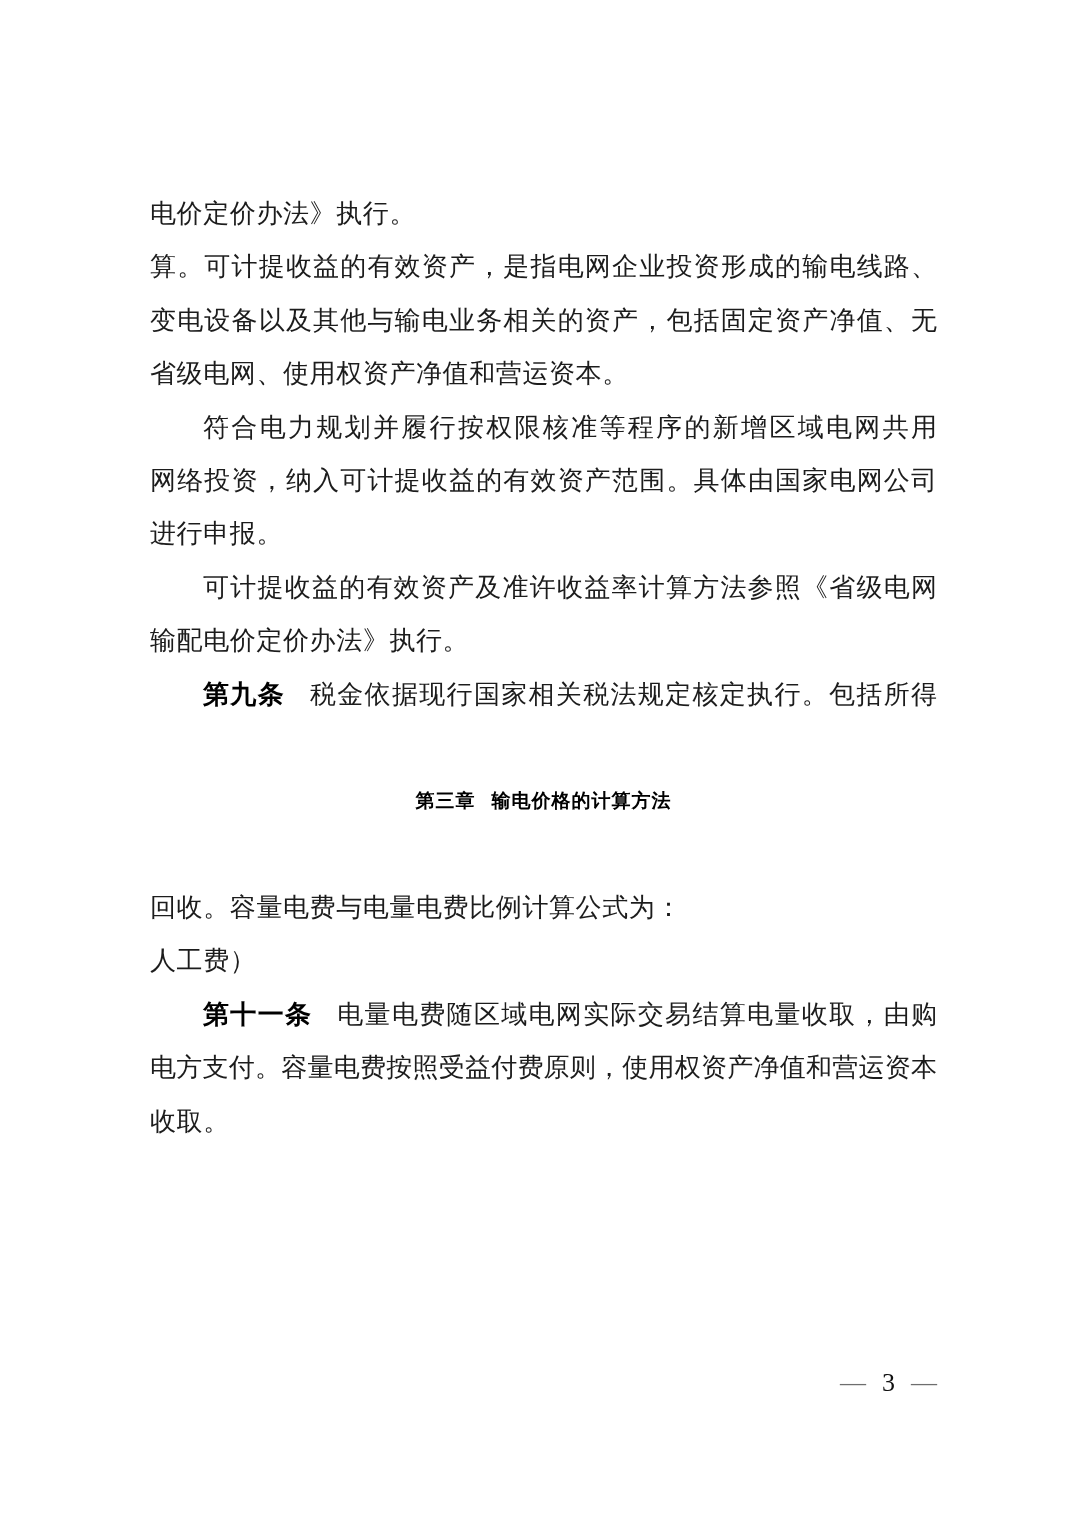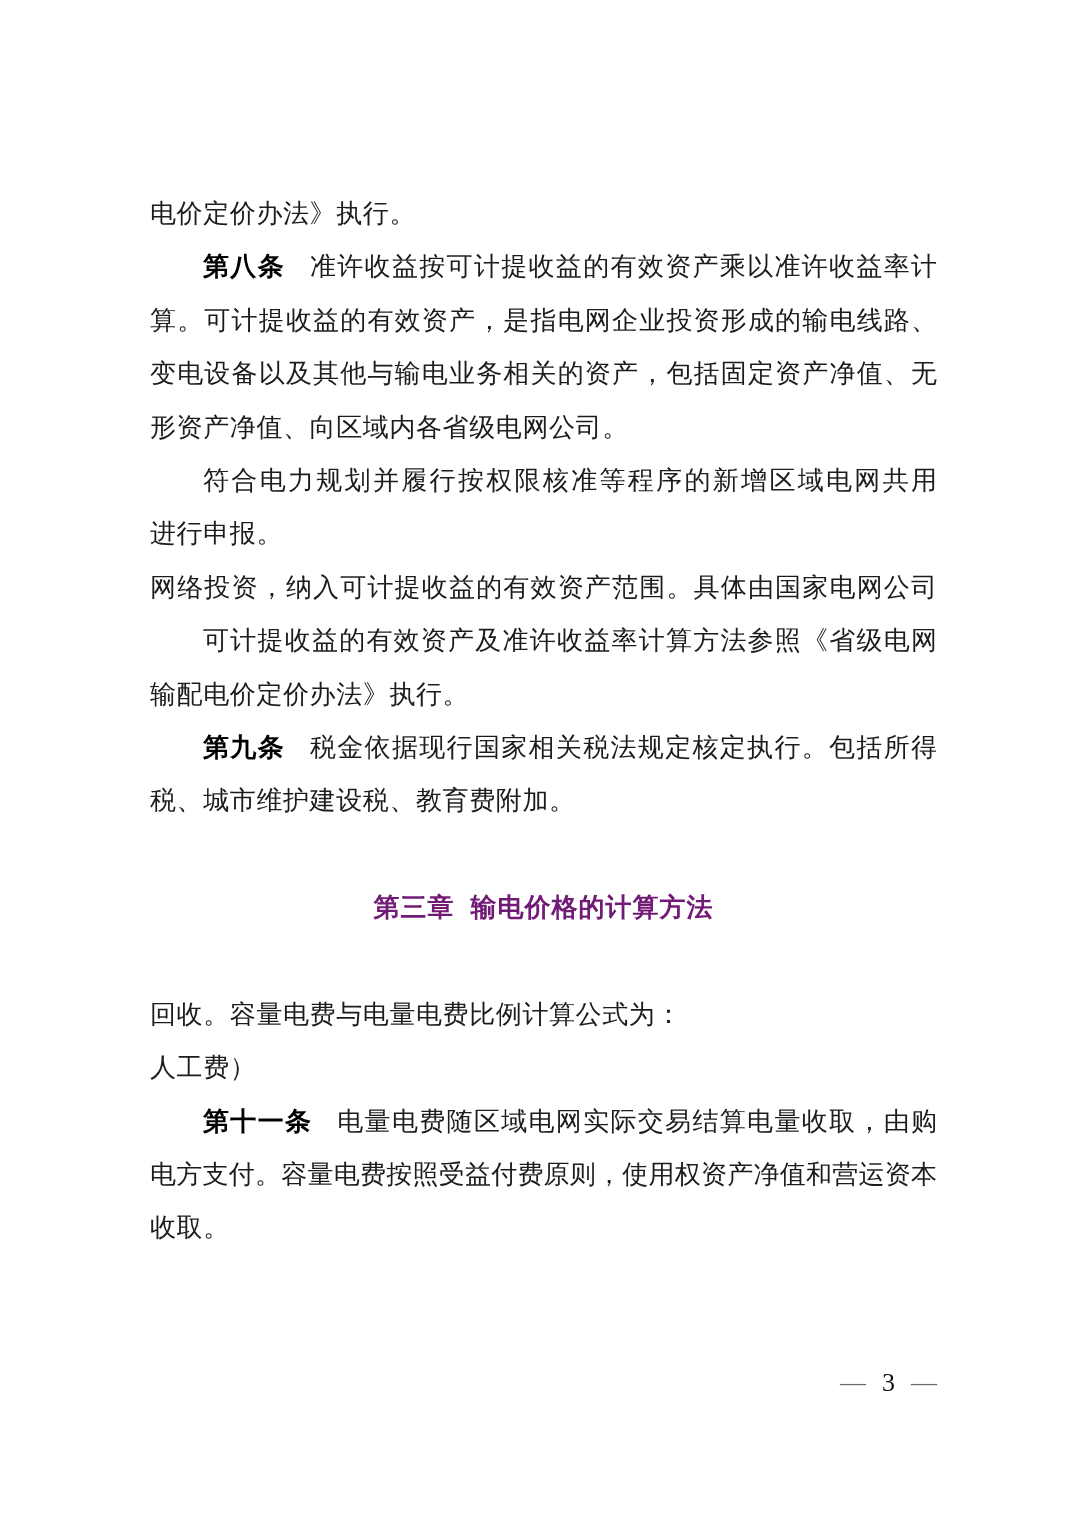--- a/index.html
+++ b/index.html
@@ -41,22 +41,22 @@
     margin-right: 25px;
     letter-spacing: 0;
   }
   .blank-line { height: 53.4px; }
   .chapter-heading {
     height: 53.4px;
     line-height: 53.4px;
     text-align: center;
     font-family: "Liberation Sans", sans-serif;
     font-weight: bold;
-    font-size: 26px;
-    color: #701a75;
+    font-size: 19px;
+    color: #000000;
     letter-spacing: 1px;
   }
   .chapter-heading .chapter-num { margin-right: 16px; }
   .page-number {
     position: absolute;
     top: 1356px;
     right: 143px;
     height: 53.4px;
     line-height: 53.4px;
     font-size: 26px;
@@ -67,34 +67,32 @@
   .page-number .pn-num { margin: 0 16px; }
 </style>
 </head>
 <body>
 
 <div class="page">
   <div class="content">
 
     <div class="line"><span>电价定价办法》执行。</span></div>
 
-    <div class="line indent fill"><span class="term">第八条</span><span>准许收益按可计提收益的有效资产乘以准许收益率计</span></div>
     <div class="line fill"><span>算。可计提收益的有效资产，是指电网企业投资形成的输电线路、</span></div>
     <div class="line fill"><span>变电设备以及其他与输电业务相关的资产，包括固定资产净值、无</span></div>
-    <div class="line"><span>形资产净值、向区域内各省级电网公司。</span></div>
+    <div class="line"><span>省级电网、使用权资产净值和营运资本。</span></div>
 
     <div class="line indent fill"><span>符合电力规划并履行按权限核准等程序的新增区域电网共用</span></div>
+    <div class="line fill"><span>网络投资，纳入可计提收益的有效资产范围。具体由国家电网公司</span></div>
     <div class="line"><span>进行申报。</span></div>
-    <div class="line fill"><span>网络投资，纳入可计提收益的有效资产范围。具体由国家电网公司</span></div>
 
     <div class="line indent fill"><span>可计提收益的有效资产及准许收益率计算方法参照《省级电网</span></div>
     <div class="line"><span>输配电价定价办法》执行。</span></div>
 
     <div class="line indent fill"><span class="term">第九条</span><span>税金依据现行国家相关税法规定核定执行。包括所得</span></div>
-    <div class="line"><span>税、城市维护建设税、教育费附加。</span></div>
 
     <div class="blank-line"></div>
     <div class="chapter-heading"><span class="chapter-num">第三章</span><span>输电价格的计算方法</span></div>
     <div class="blank-line"></div>
 
     <div class="line"><span>回收。容量电费与电量电费比例计算公式为：</span></div>
 
     <div class="line"><span>人工费）</span></div>
 
     <div class="line indent fill"><span class="term">第十一条</span><span>电量电费随区域电网实际交易结算电量收取，由购</span></div>

